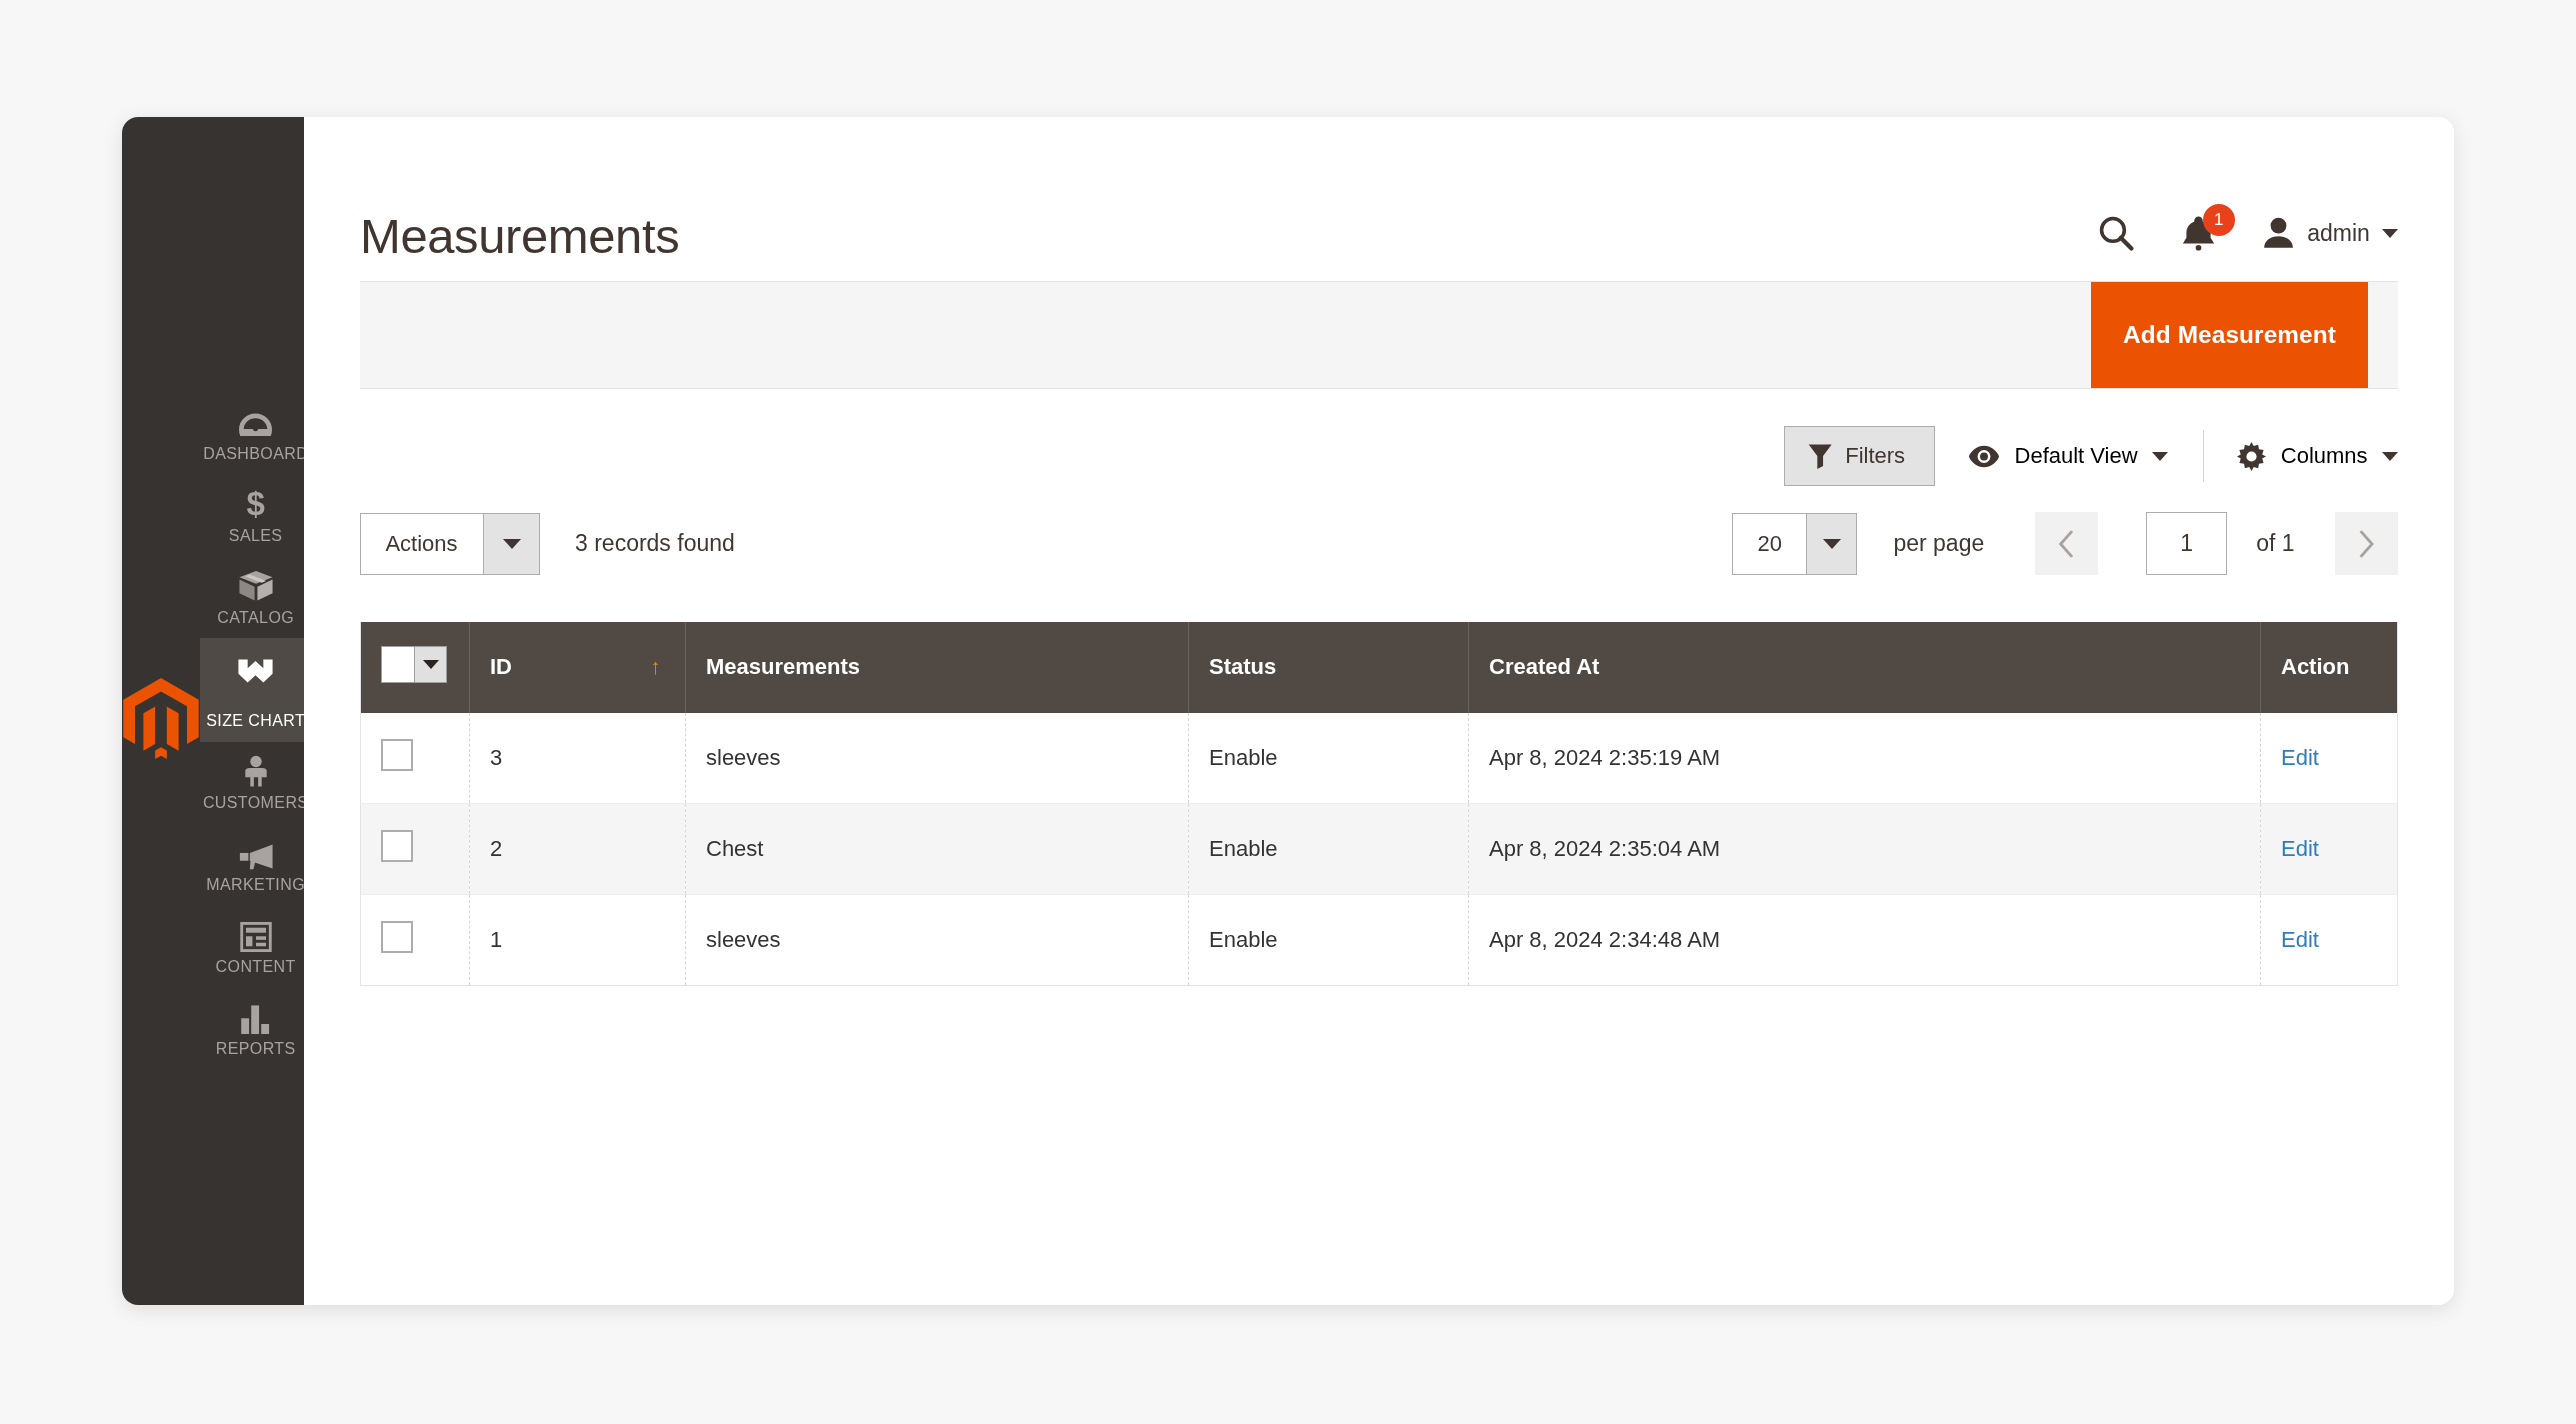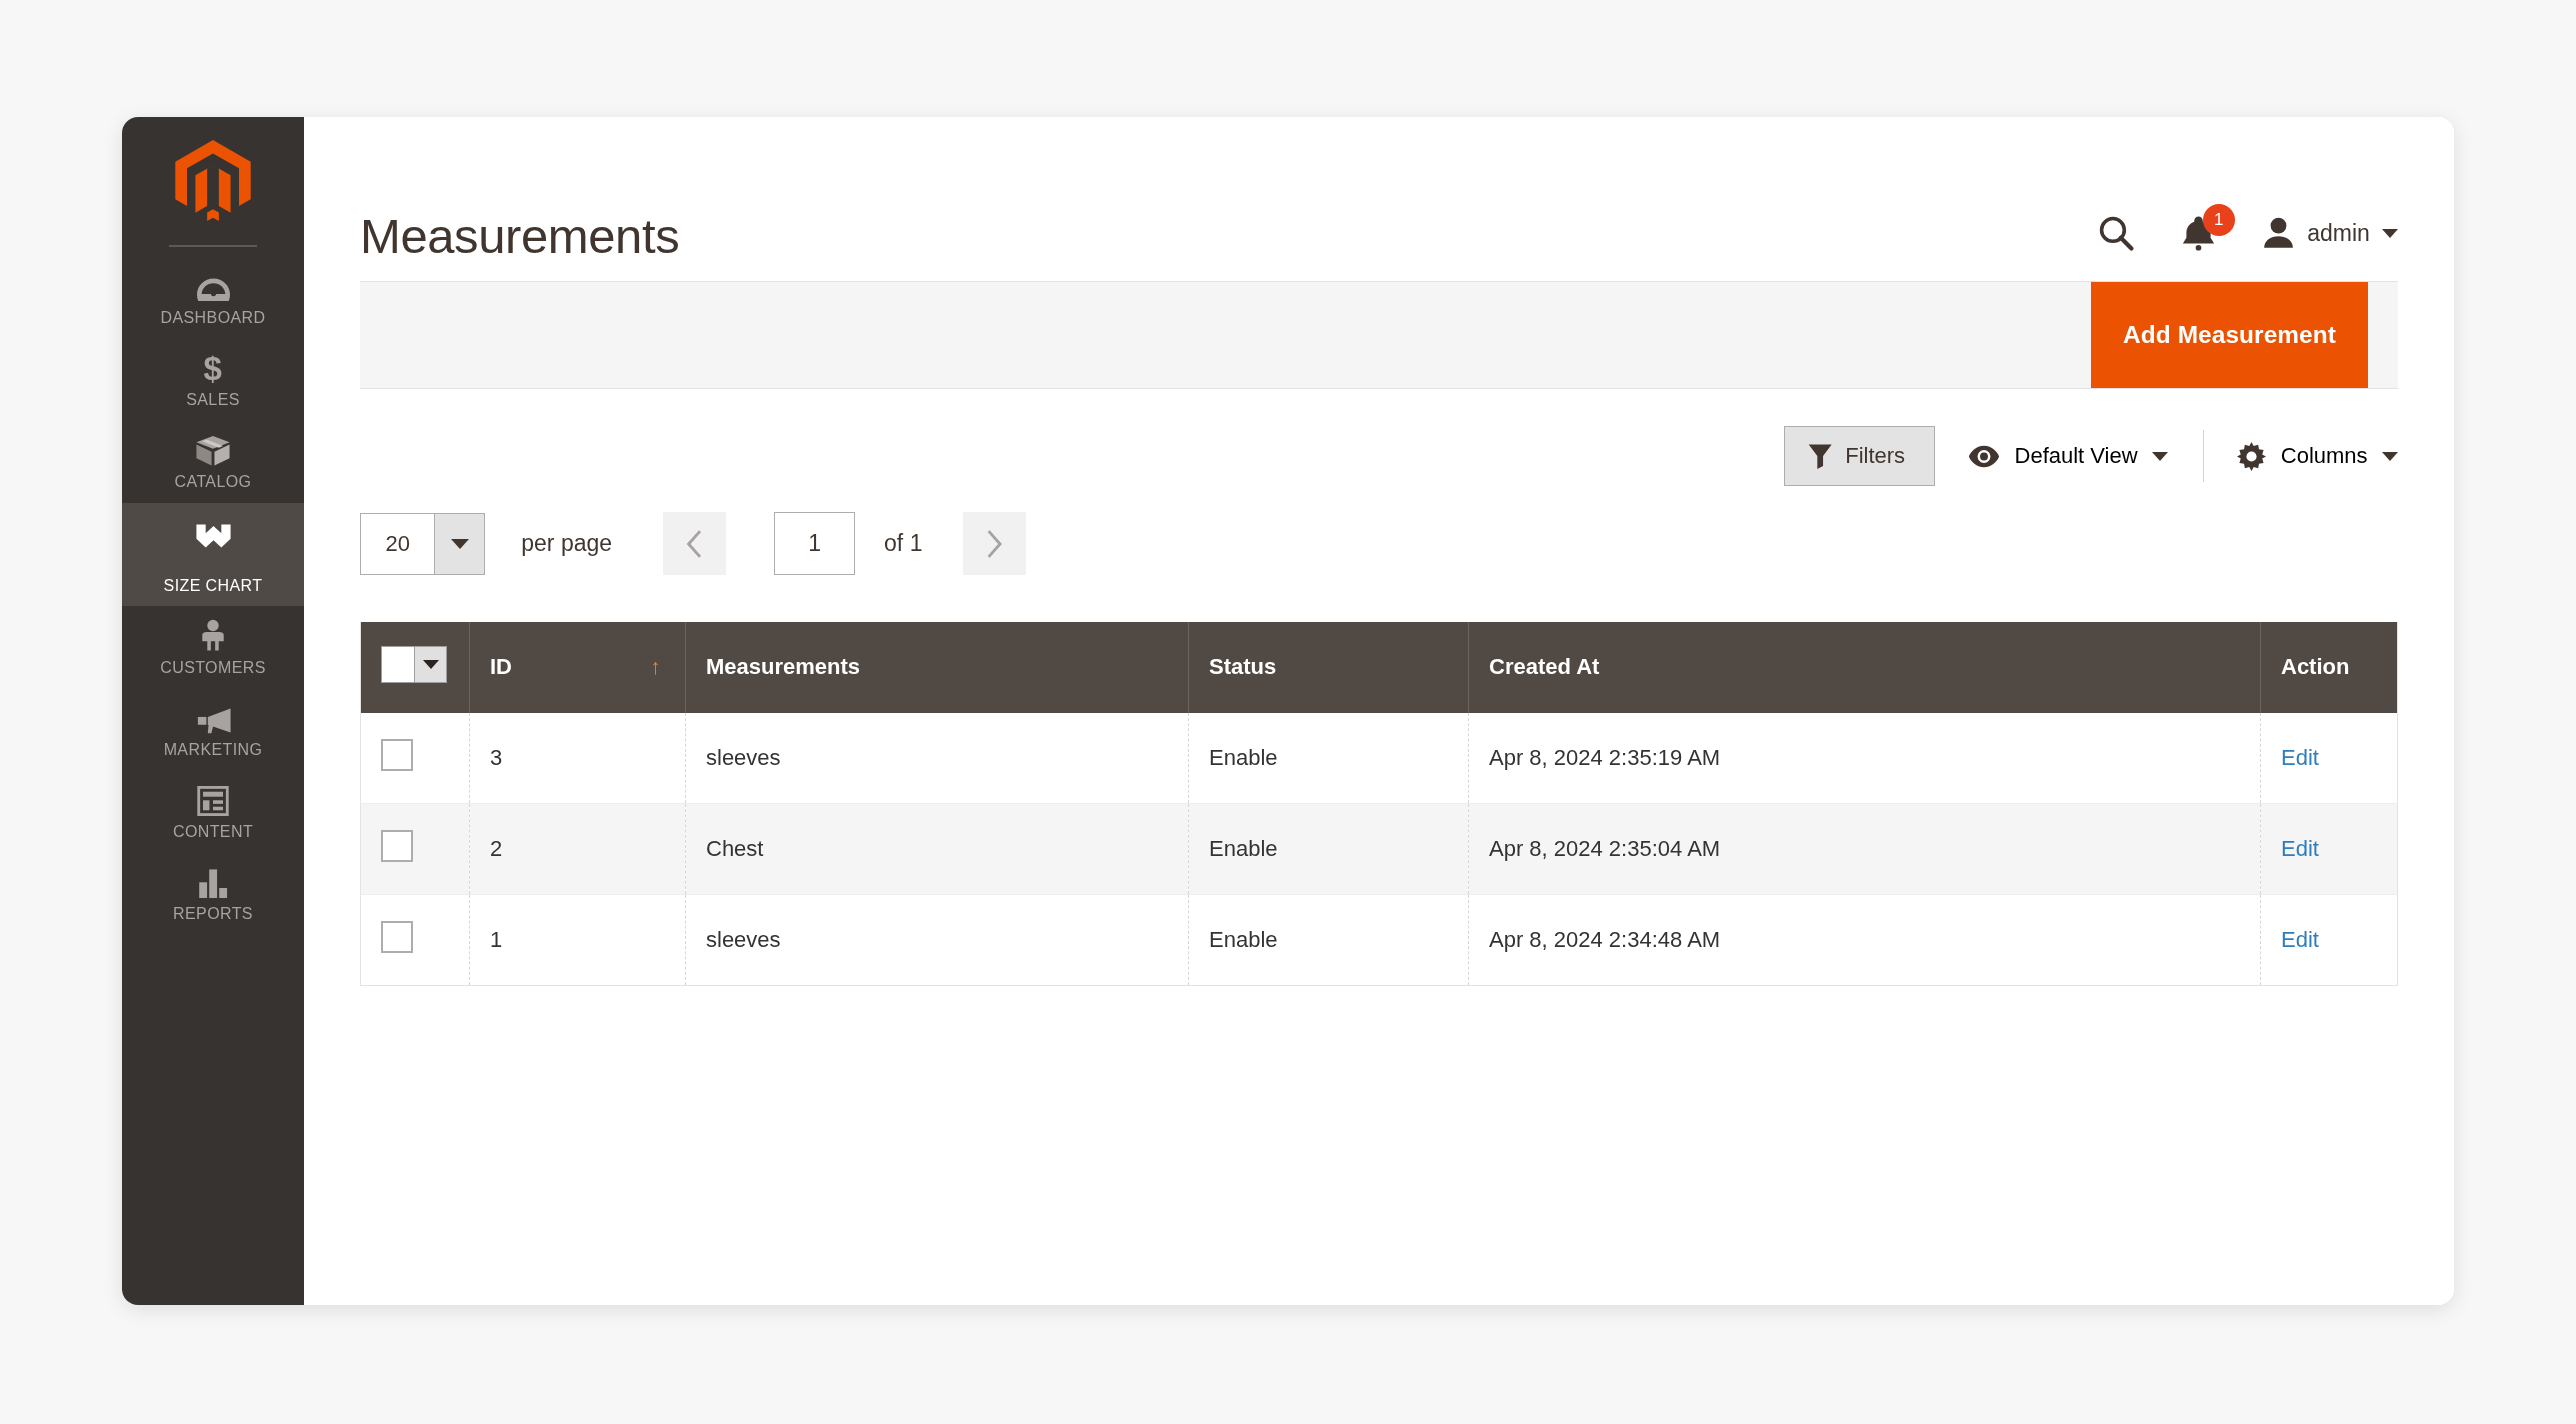--- a/index.html
+++ b/index.html
@@ -23,23 +23,23 @@
     box-shadow: 0 4.3px 20px rgba(0,0,0,0.10);
     overflow: hidden;
     display: flex;
   }
 
   
   .sidebar {
     width: 182px;
     flex: 0 0 182px;
     background: #373330;
-    padding-top: 23px;
-    display: flex;
-    flex-direction: column;
+    padding-top: 40px;
+    display: flex;
+    flex-direction: row;
     align-items: center;
   }
 
   .logo-wrap {
     width: 100%;
     display: flex;
     justify-content: center;
     padding-bottom: 24.4px;
     margin-bottom: 0;
   }
@@ -555,20 +555,29 @@
           <circle fill="#ffffff" cx="20" cy="20" r="7"></circle>
         </svg>
         <span>Columns</span>
         <span class="caret-dn"></span>
       </div>
 
     </div>
 
     <div class="grid-controls">
 
+      <div class="controls-left">
+        <div class="select-box">
+          <div class="sb-value">Actions</div>
+          <div class="sb-arrow">
+            <span style="width:0;height:0;border-left:9.3px solid transparent;border-right:9.3px solid transparent;border-top:10.8px solid #41362f;"></span>
+          </div>
+        </div>
+        <div class="records-found">3 records found</div>
+      </div>
 
       <div class="controls-right">
         <div class="select-box narrow">
           <div class="sb-value">20</div>
           <div class="sb-arrow">
             <span style="width:0;height:0;border-left:9.3px solid transparent;border-right:9.3px solid transparent;border-top:10.8px solid #41362f;"></span>
           </div>
         </div>
         <span class="per-page-label">per page</span>
 

